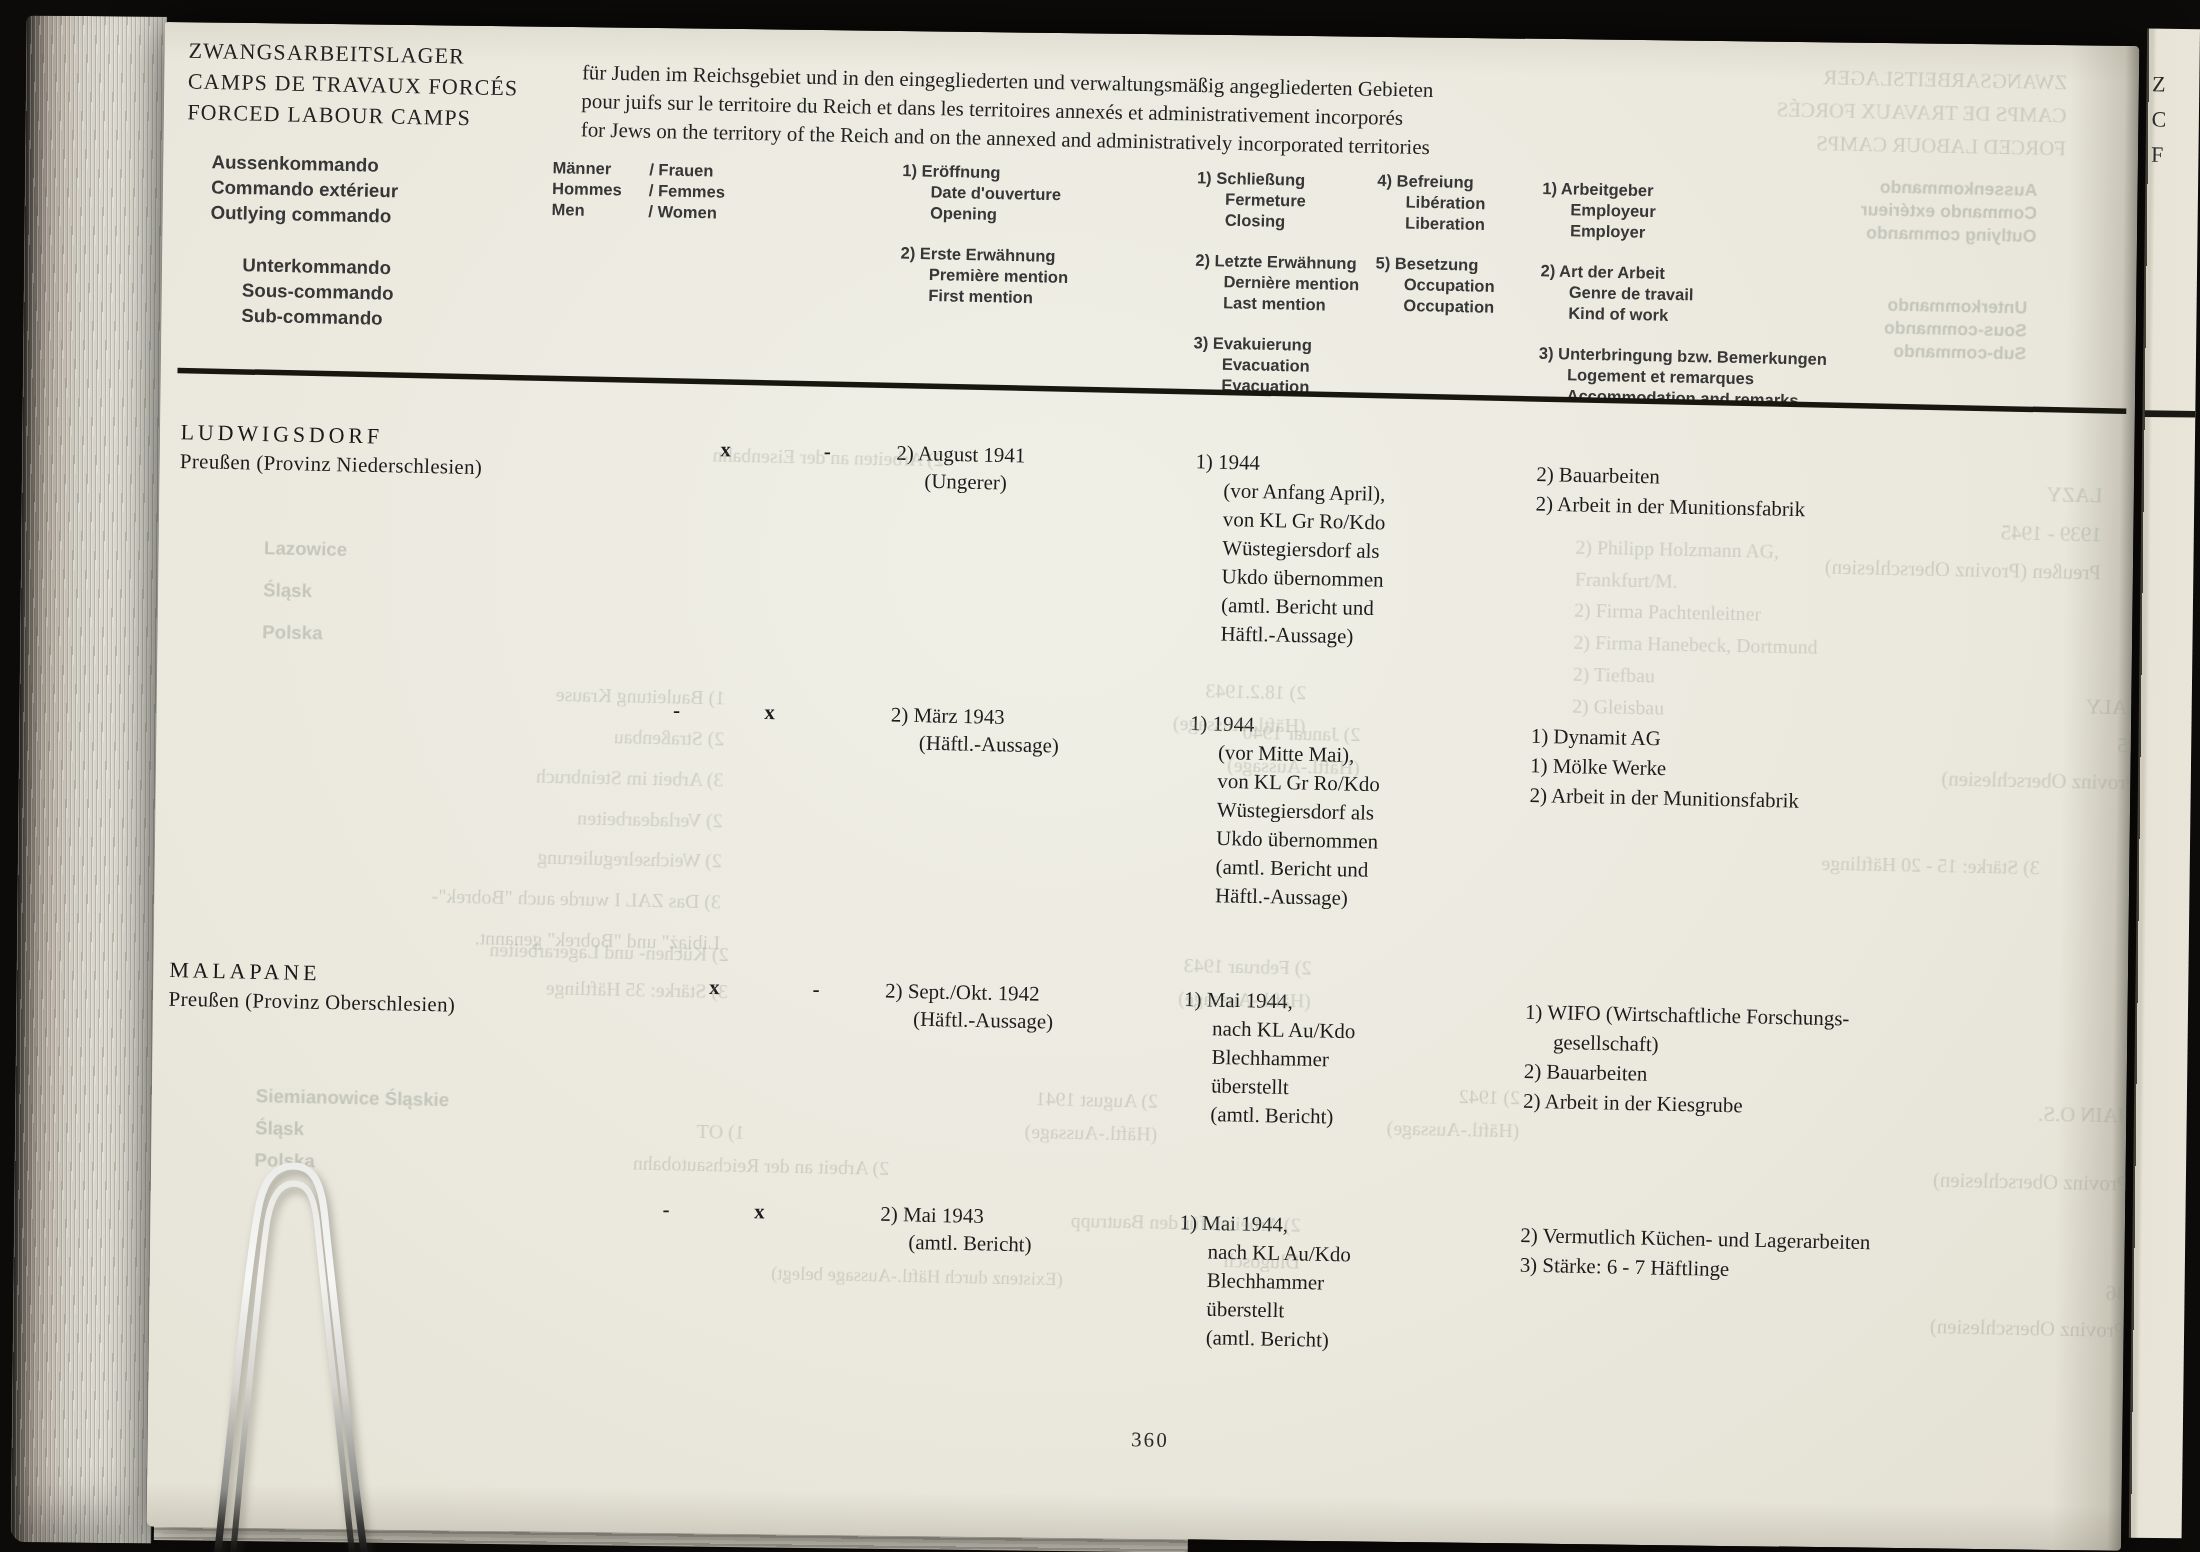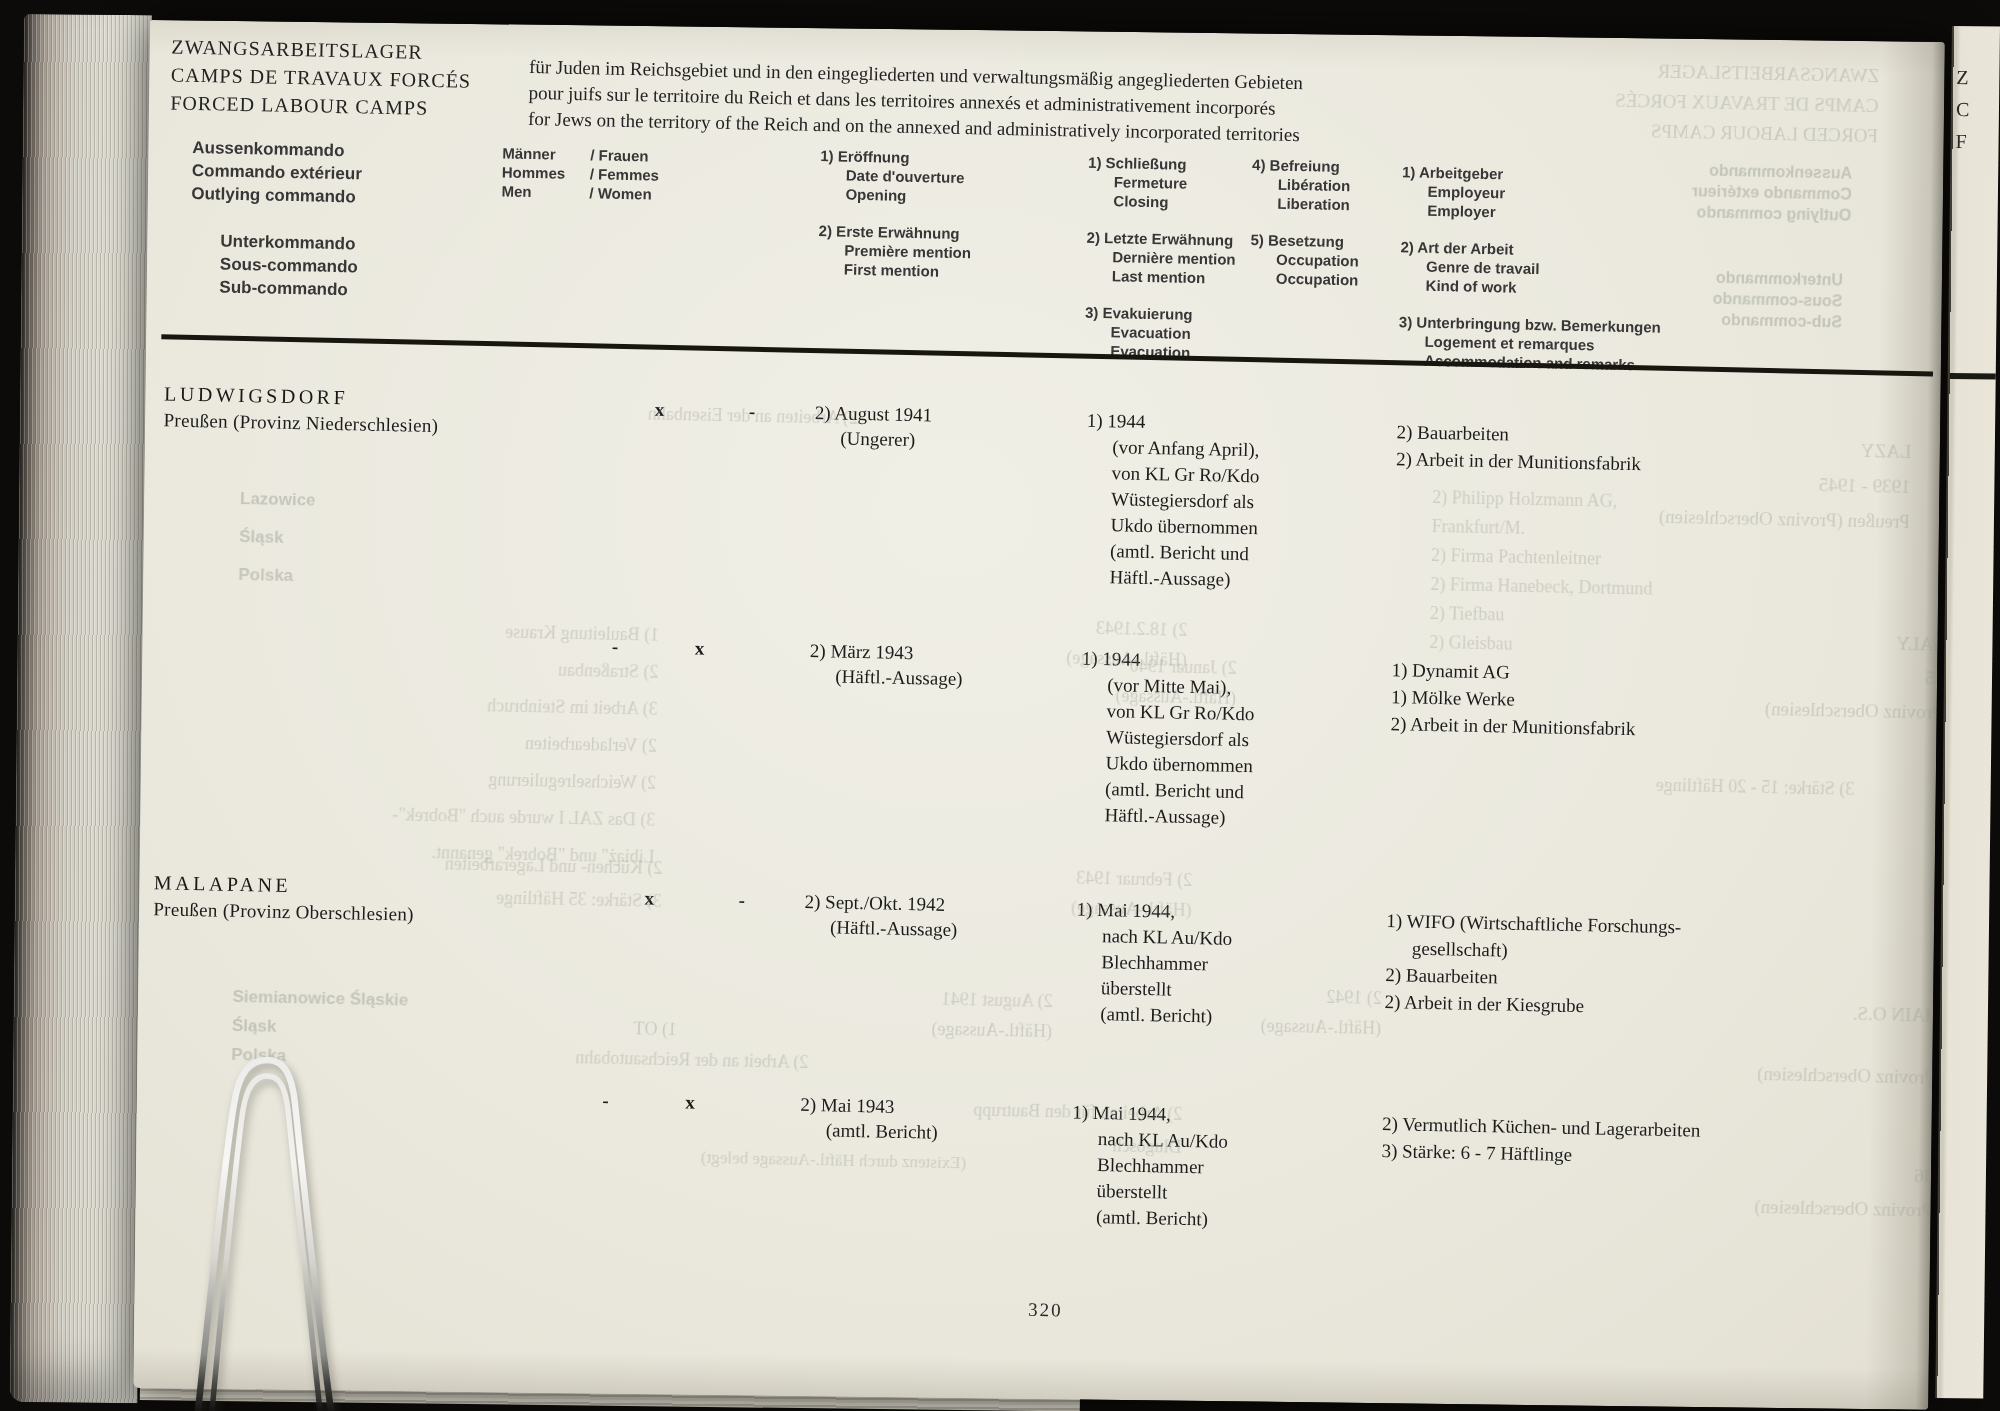--- a/index.html
+++ b/index.html
@@ -290,21 +290,21 @@
             <div class="ln hang">Blechhammer</div>
             <div class="ln hang">überstellt</div>
             <div class="ln hang">(amtl. Bericht)</div>
           </div>
         <div class="col col-work">
             <div class="ln">2) Vermutlich Küchen- und Lagerarbeiten</div>
             <div class="ln">3) Stärke: 6 - 7 Häftlinge</div>
           </div>
       </div>
 
-      <div class="page-num">320</div>
+      <div class="page-num">360</div>
 
       <div id="ghost-layer">
           <div class="ghost mir" style="left: 1430px; top: 5px; width: 300px; font-size: 19px; line-height: 30px;">
             <div class="ln">ZWANGSARBEITSLAGER</div>
             <div class="ln">CAMPS DE TRAVAUX FORCÉS</div>
             <div class="ln">FORCED LABOUR CAMPS</div>
           </div>
           <div class="ghost mir gsans" style="left: 1485px; top: 107px; width: 220px; font-size: 16px; line-height: 21px;">
             <div class="ln">Aussenkommando</div>
             <div class="ln">Commando extérieur</div>

